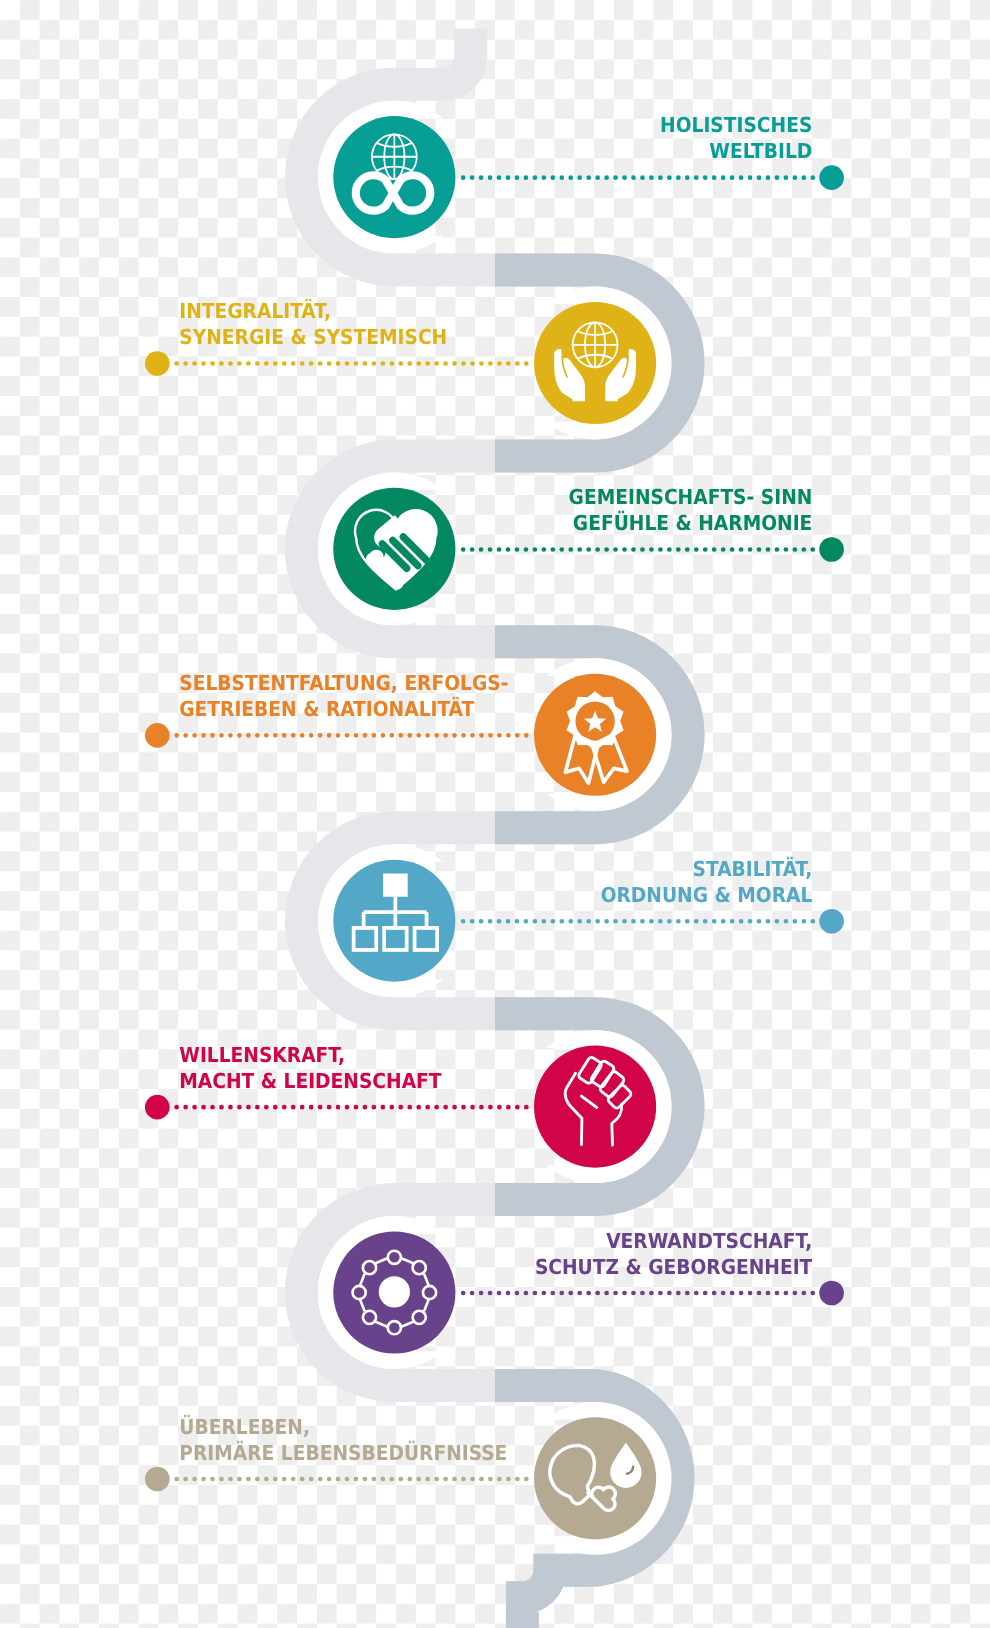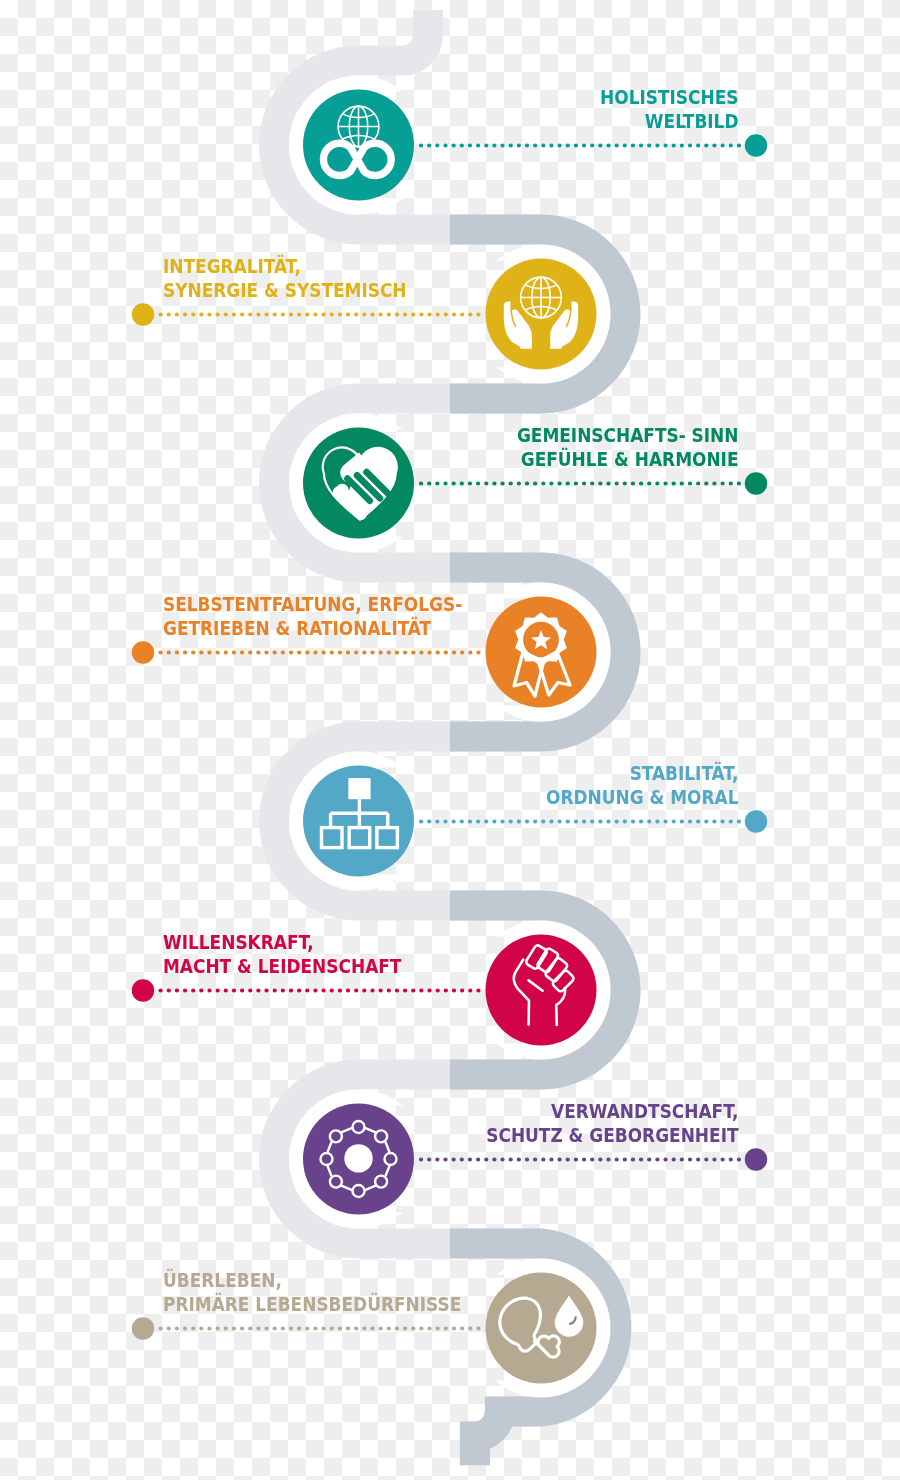--- a/index.html
+++ b/index.html
@@ -7,21 +7,21 @@
   body{
     width:900px;height:1480px;overflow:hidden;position:relative;
     font-family:"DejaVu Sans", sans-serif;
     background-color:#ffffff;
     background-image:
       linear-gradient(45deg,#eeeeee 25%,transparent 25%,transparent 75%,#eeeeee 75%),
       linear-gradient(45deg,#eeeeee 25%,transparent 25%,transparent 75%,#eeeeee 75%);
     background-size:36px 36px;
     background-position:0 0,18px 18px;
   }
-  #stage{position:absolute;left:0;top:0;width:900px;height:1050px;}
+  #stage{position:absolute;left:0;top:16px;width:900px;height:1050px;}
   svg#scene{position:absolute;left:0;top:0;width:900px;height:1480px;}
   text.lbl{
     font-family:"DejaVu Sans", sans-serif;
     font-weight:bold;
     font-stretch:condensed;
     font-size:18.85px;
   }
 </style>
 </head>
 <body>

